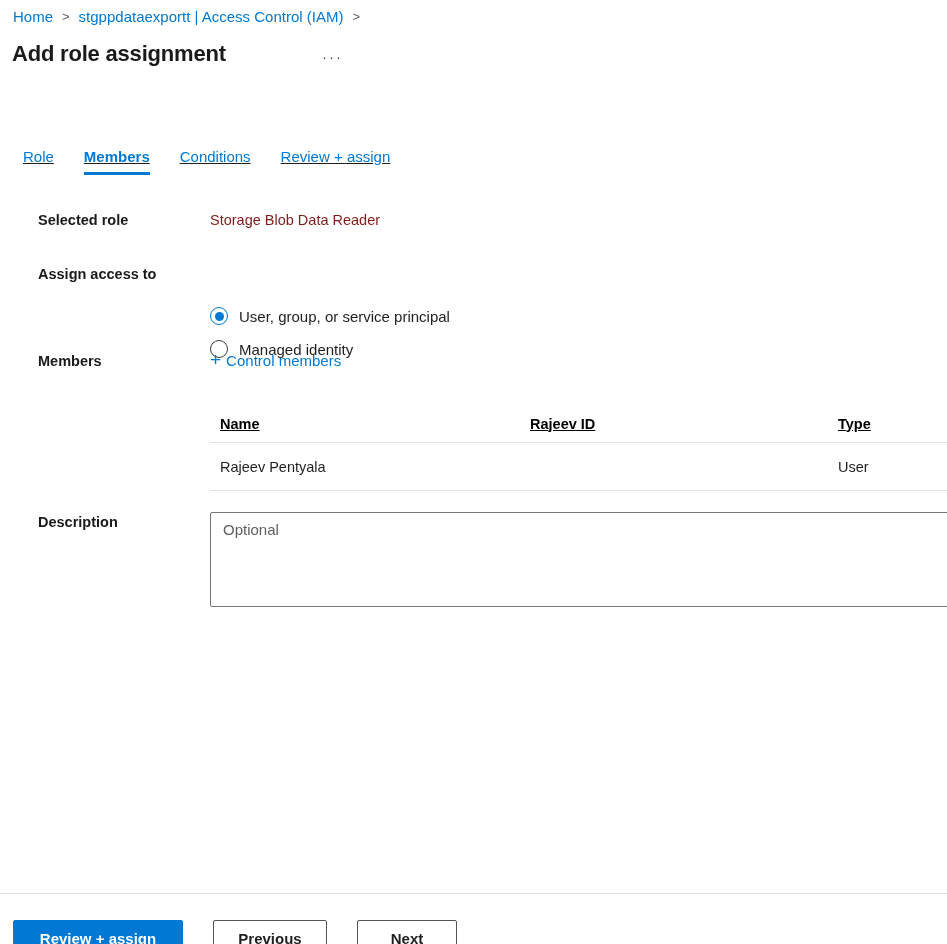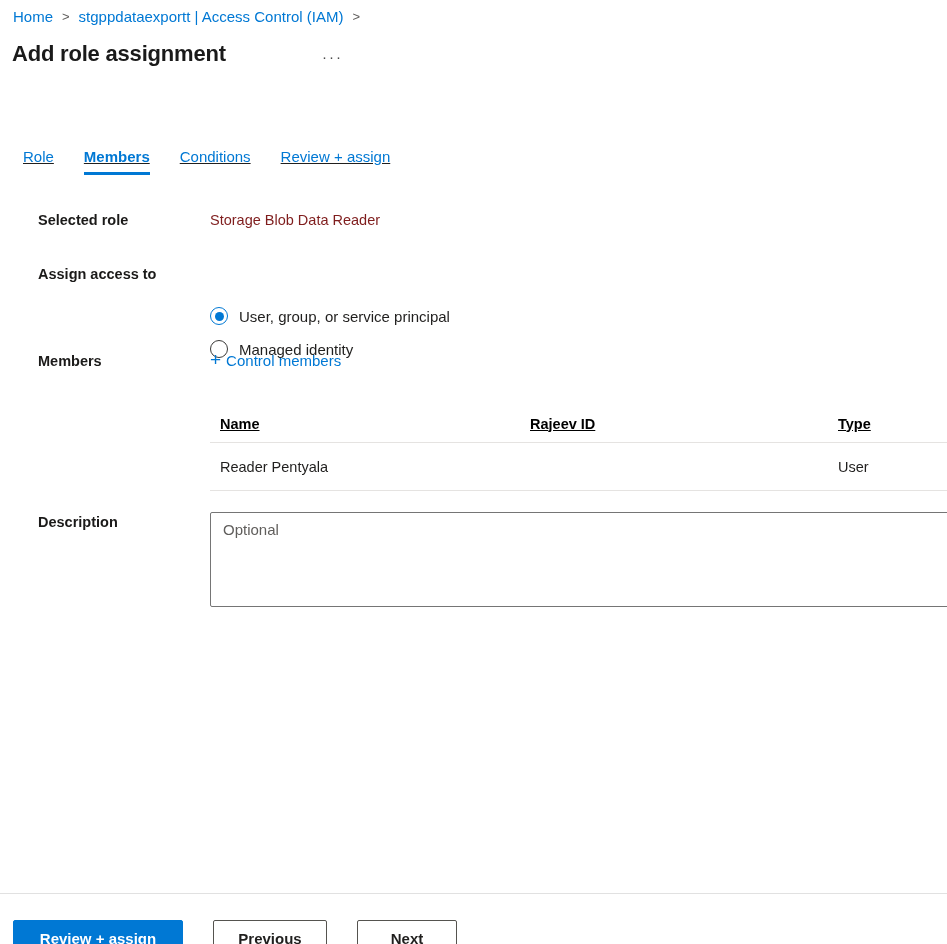--- a/index.html
+++ b/index.html
@@ -229,21 +229,21 @@
     <span>Control members</span>
   </div>
 
   <div class="members-table">
     <div class="mt-header-row">
       <span class="mt-cell col-name">Name</span>
       <span class="mt-cell col-objectid">Rajeev ID</span>
       <span class="mt-cell col-type">Type</span>
     </div>
     <div class="mt-data-row">
-      <span class="mt-cell col-name">Reader Pentyala</span>
+      <span class="mt-cell col-name">Rajeev Pentyala</span>
       <span class="mt-cell col-type">User</span>
     </div>
   </div>
 
   <div class="field-label" style="top: 514px;">Description</div>
   <textarea class="description-box" placeholder="Optional" style=""></textarea>
 
   <div class="footer-divider"></div>
   <button class="footer-btn btn-primary">Review + assign</button>
   <button class="footer-btn btn-secondary btn-previous">Previous</button>

